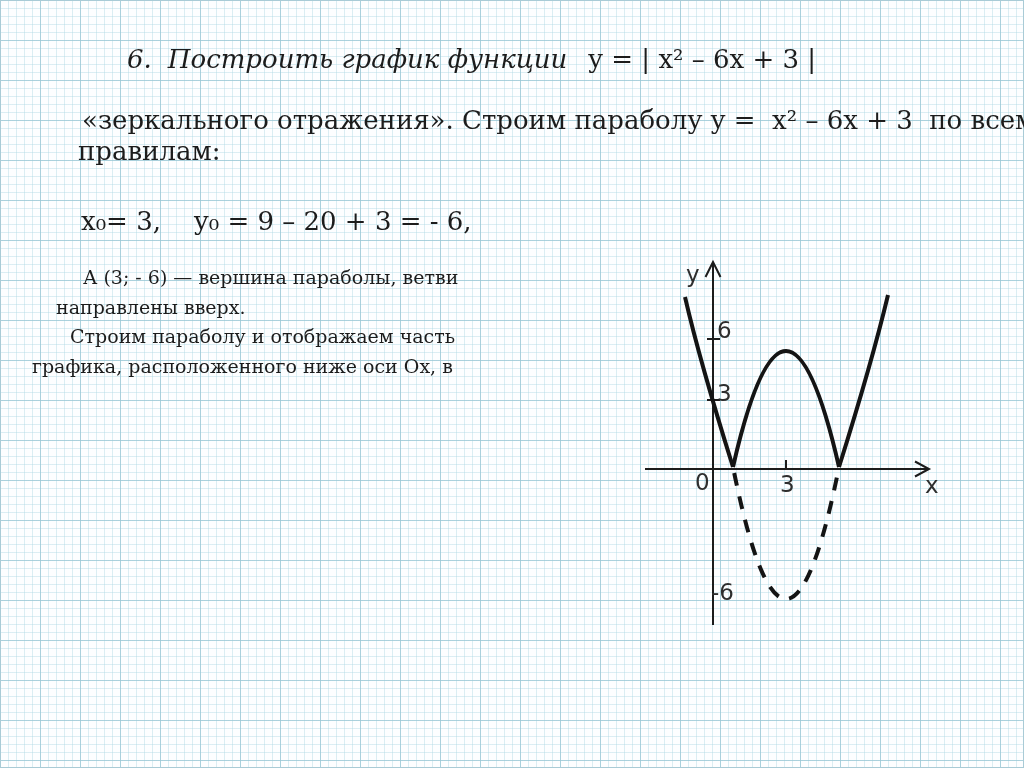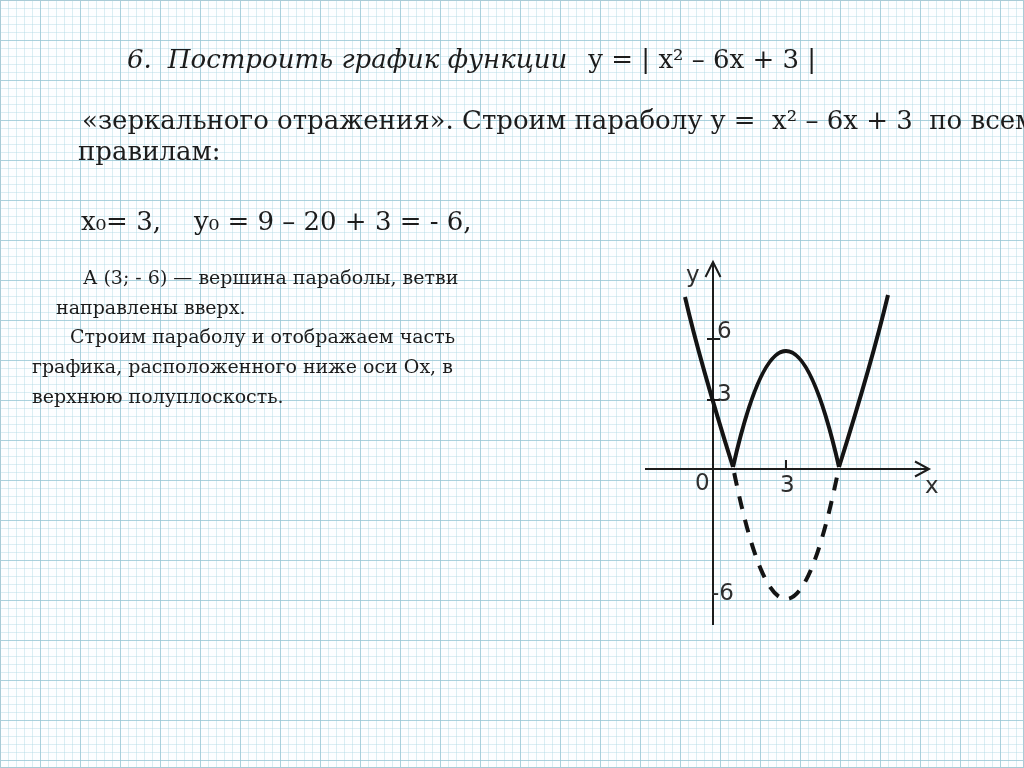--- a/index.html
+++ b/index.html
@@ -63,21 +63,20 @@
 
   <div class="line intro-2">«зеркального отражения». Строим параболу y =  x² – 6x + 3  по всем</div>
   <div class="line intro-3">правилам:</div>
 
   <div class="line formula">x₀= 3,    y₀ = 9 – 20 + 3 = - 6,</div>
 
   <div class="line expl expl-1">А (3; - 6) — вершина параболы, ветви</div>
   <div class="line expl expl-2">направлены вверх.</div>
   <div class="line expl expl-4">графика, расположенного ниже оси Ох, в</div>
   <div class="line expl expl-3">Строим параболу и отображаем часть</div>
-  <div class="line expl expl-5">верхнюю полуплоскость.</div>
 
   <svg class="graph-svg" width="1024" height="768" viewBox="0 0 1024 768">
 
     <path d="M645 469 H928" stroke="#1c1c1c" stroke-width="2" fill="none"></path>
     <path d="M915 461.5 L929 469 L915 476.5" stroke="#1c1c1c" stroke-width="2" fill="none"></path>
     <path d="M713 625 V263" stroke="#1c1c1c" stroke-width="2" fill="none"></path>
     <path d="M705.5 277 L713 262 L720.5 277" stroke="#1c1c1c" stroke-width="2" fill="none"></path>
 
     <path d="M707 339 H720" stroke="#1c1c1c" stroke-width="2" fill="none"></path>
     <path d="M707 400 H720" stroke="#1c1c1c" stroke-width="2" fill="none"></path>

